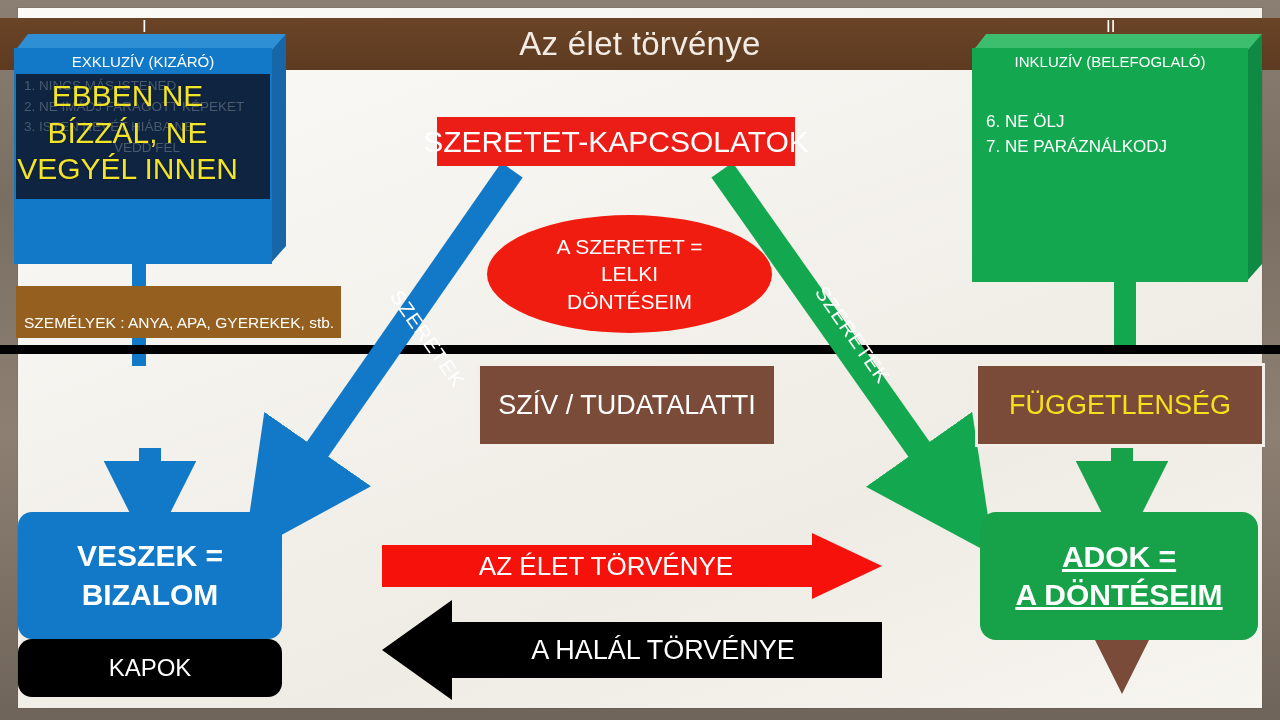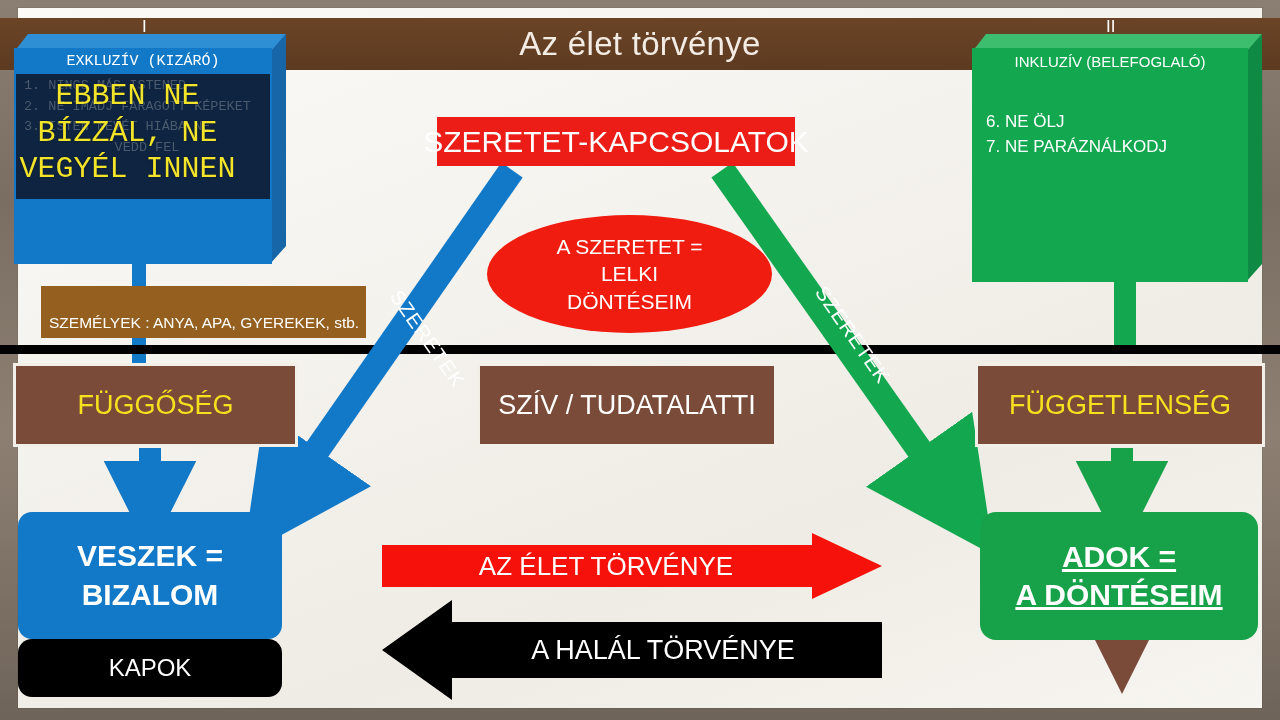--- a/index.html
+++ b/index.html
@@ -45,21 +45,20 @@
     clip-path:polygon(0 18px,14px 0,272px 0,258px 18px);
   }
   #box-exclusive .side{
     position:absolute;right:0;top:0;width:16px;height:230px;
     background:#1767a8;
     clip-path:polygon(0 18px,16px 0,16px 212px,0 230px);
   }
   #box-exclusive .front{
     position:absolute;left:0;top:14px;width:258px;height:216px;
     background:#1279c8;
-    font-family:Liberation Mono, monospace;
   }
   #box-exclusive .hdr{
     position:absolute;left:0;top:0;width:258px;height:26px;
     display:flex;align-items:center;justify-content:center;
     color:#ffffff;font-size:15px;white-space:nowrap;z-index:3;
   }
   #box-exclusive .dark{
     position:absolute;left:2px;top:26px;width:254px;height:125px;
     background:#0e2440;
   }
@@ -102,21 +101,21 @@
   }
 
   
   .conn{position:absolute;background:#1279c8;}
   .conn-green{position:absolute;background:#13a84f;}
 
   
   #bar-persons{
     position:absolute;left:16px;top:286px;width:325px;height:52px;
     background:#95601f;
-    display:flex;align-items:flex-end;justify-content:flex-start;margin-left:25px;
+    display:flex;align-items:flex-end;justify-content:flex-start;
   }
   #bar-persons span{
     color:#ffffff;font-size:15.5px;padding:0 0 6px 8px;white-space:nowrap;
   }
 
   
   #divider{
     position:absolute;left:0;top:345px;width:1280px;height:9px;background:#000000;
   }
 
@@ -279,23 +278,20 @@
   <div id="red-head">
     <span>SZERETET-KAPCSOLATOK</span>
   </div>
 
   <div id="ellipse">
     <div>A  SZERETET =</div>
     <div>LELKI</div>
     <div>DÖNTÉSEIM</div>
   </div>
 
-  <div class="midbox" id="mid-left">
-    <span>FÜGGŐSÉG</span>
-  </div>
   <div class="midbox" id="mid-center">
     <span>SZÍV / TUDATALATTI</span>
   </div>
   <div class="midbox" id="mid-right">
     <span>FÜGGETLENSÉG</span>
   </div>
 
   <svg width="1280" height="720" style="position:absolute;left:0;top:0;pointer-events:none;">
     <defs>
       <marker id="bluehead2" markerWidth="4.2" markerHeight="4.2" refX="2" refY="2.1" orient="auto">

